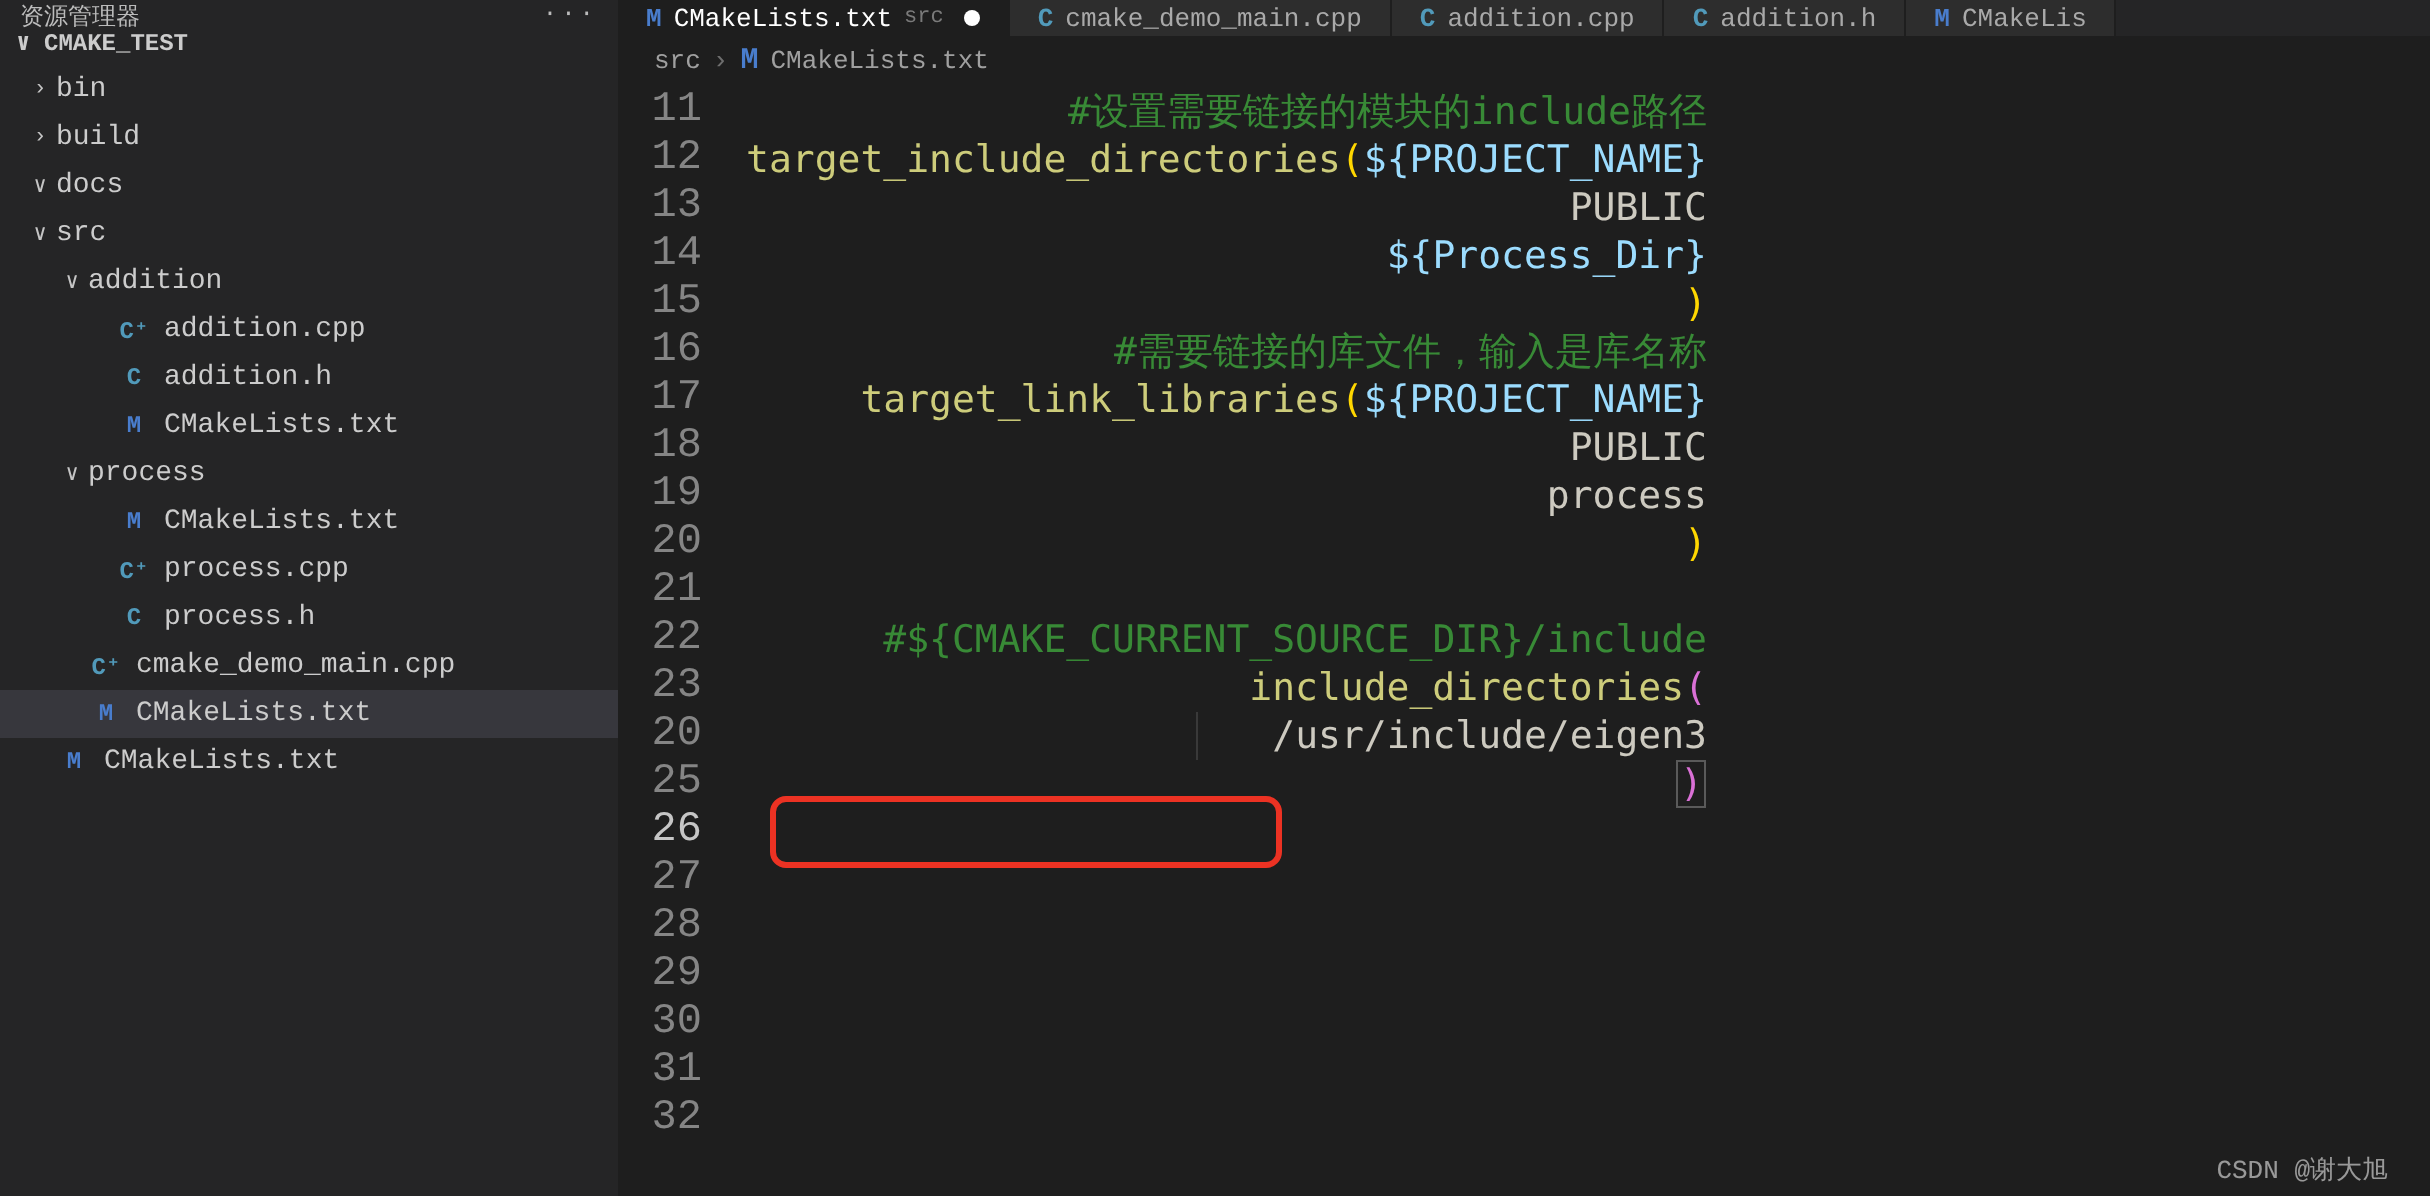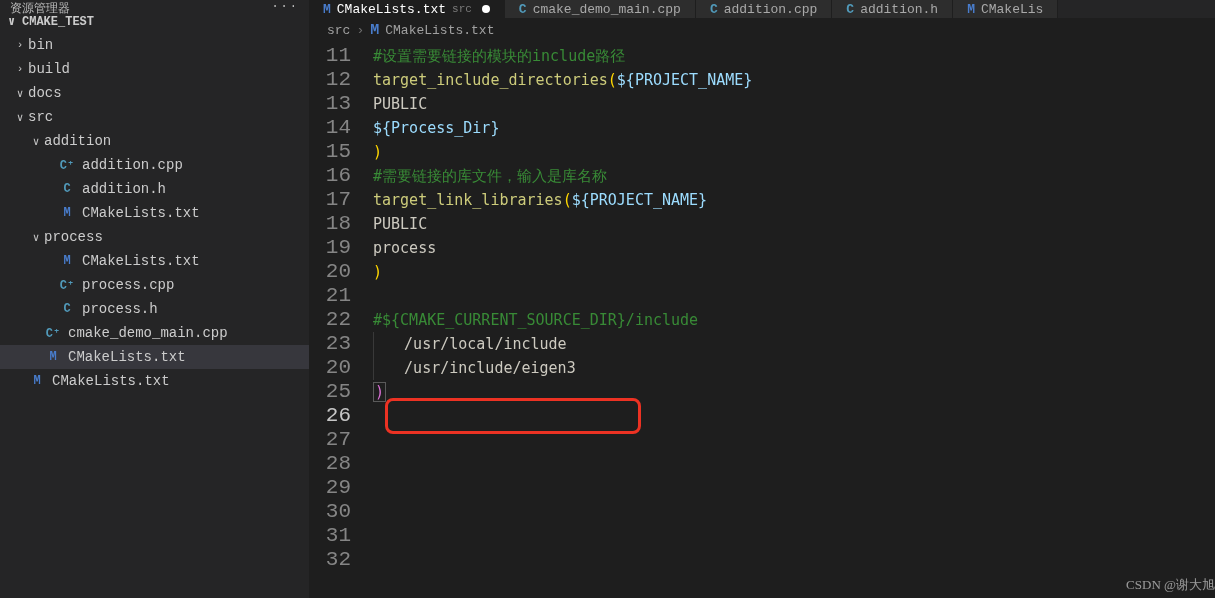--- a/index.html
+++ b/index.html
@@ -121,21 +121,22 @@
     width: 64px;
     text-align: right;
     color: #858585;
     font-size: 21px;
     padding-right: 22px;
   }
   .gutter .ln { height: 24px; line-height:24px; }
   .gutter .ln.active { color: #c6c6c6; }
   .code {
     font-family: Consolas, monospace;
-    font-size: 15px;
+    font-size: 19px;
+    text-align: right;
   }
   .code .line { height: 24px; line-height:24px; white-space: pre; position:relative;}
   .indent-guide { border-left: 1px solid rgba(255,255,255,0.12); display:inline-block; height:24px; vertical-align:top;}
   .c-comment { color: #388a36; }
   .c-func { color: #cdcc7b; }
   .c-var { color: #9cdcfe; }
   .c-text { color: #cdcac0; }
   .c-brace { color: #da70d6; }
   .c-brace2 { color: #ffd700; }
   .cursor-caret { display:inline-block; width:1px; height:20px; background:#aeafad; vertical-align:middle; margin-bottom:3px;}
@@ -144,24 +145,24 @@
   }
   .redbox {
     position:absolute;
     border: 3px solid #ec3223;
     border-radius: 8px;
     pointer-events:none;
   }
   .watermark {
     position: absolute;
     bottom: 4px;
-    right: 0;
+    right: 21px;
     color: rgba(255,255,255,0.55);
     font-size: 13px;
-    font-family: Liberation Serif, serif;
+    font-family: Liberation Mono, monospace;
   }
 </style>
 </head>
 <body>
 
 <div class="container">
   <div class="sidebar">
     <div class="sidebar-header">
       <span>资源管理器</span>
       <span style="letter-spacing:2px;">···</span>
@@ -305,21 +306,21 @@
           <div class="line"><span class="c-text">PUBLIC</span></div>
           <div class="line"><span class="c-var">${Process_Dir}</span></div>
           <div class="line"><span class="c-brace2">)</span></div>
           <div class="line"><span class="c-comment">#需要链接的库文件，输入是库名称</span></div>
           <div class="line"><span class="c-func">target_link_libraries</span><span class="c-brace2">(</span><span class="c-var">${PROJECT_NAME}</span></div>
           <div class="line"><span class="c-text">PUBLIC</span></div>
           <div class="line"><span class="c-text">process</span></div>
           <div class="line"><span class="c-brace2">)</span></div>
           <div class="line"></div>
           <div class="line"><span class="c-comment">#${CMAKE_CURRENT_SOURCE_DIR}/include</span></div>
-          <div class="line"><span class="indent-guide" style="padding-left:3px;"></span>   <span class="c-text">/usr/local/include</span></div>
+          <div class="line"><span class="c-func">include_directories</span><span class="c-brace">(</span></div>
           <div class="line"><span class="indent-guide" style="padding-left:3px;"></span>   <span class="c-text">/usr/include/eigen3</span></div>
           <div class="line"><span style="border:1px solid #5a5a5a;padding:0 1px;"><span class="c-brace">)</span></span></div>
           <div class="line"></div>
           <div class="line"></div>
           <div class="line"></div>
           <div class="line"></div>
         </div>
       <div class="redbox" style="left:76px; top:356px; width:256px; height:36px;"></div>
     </div>
   </div>

